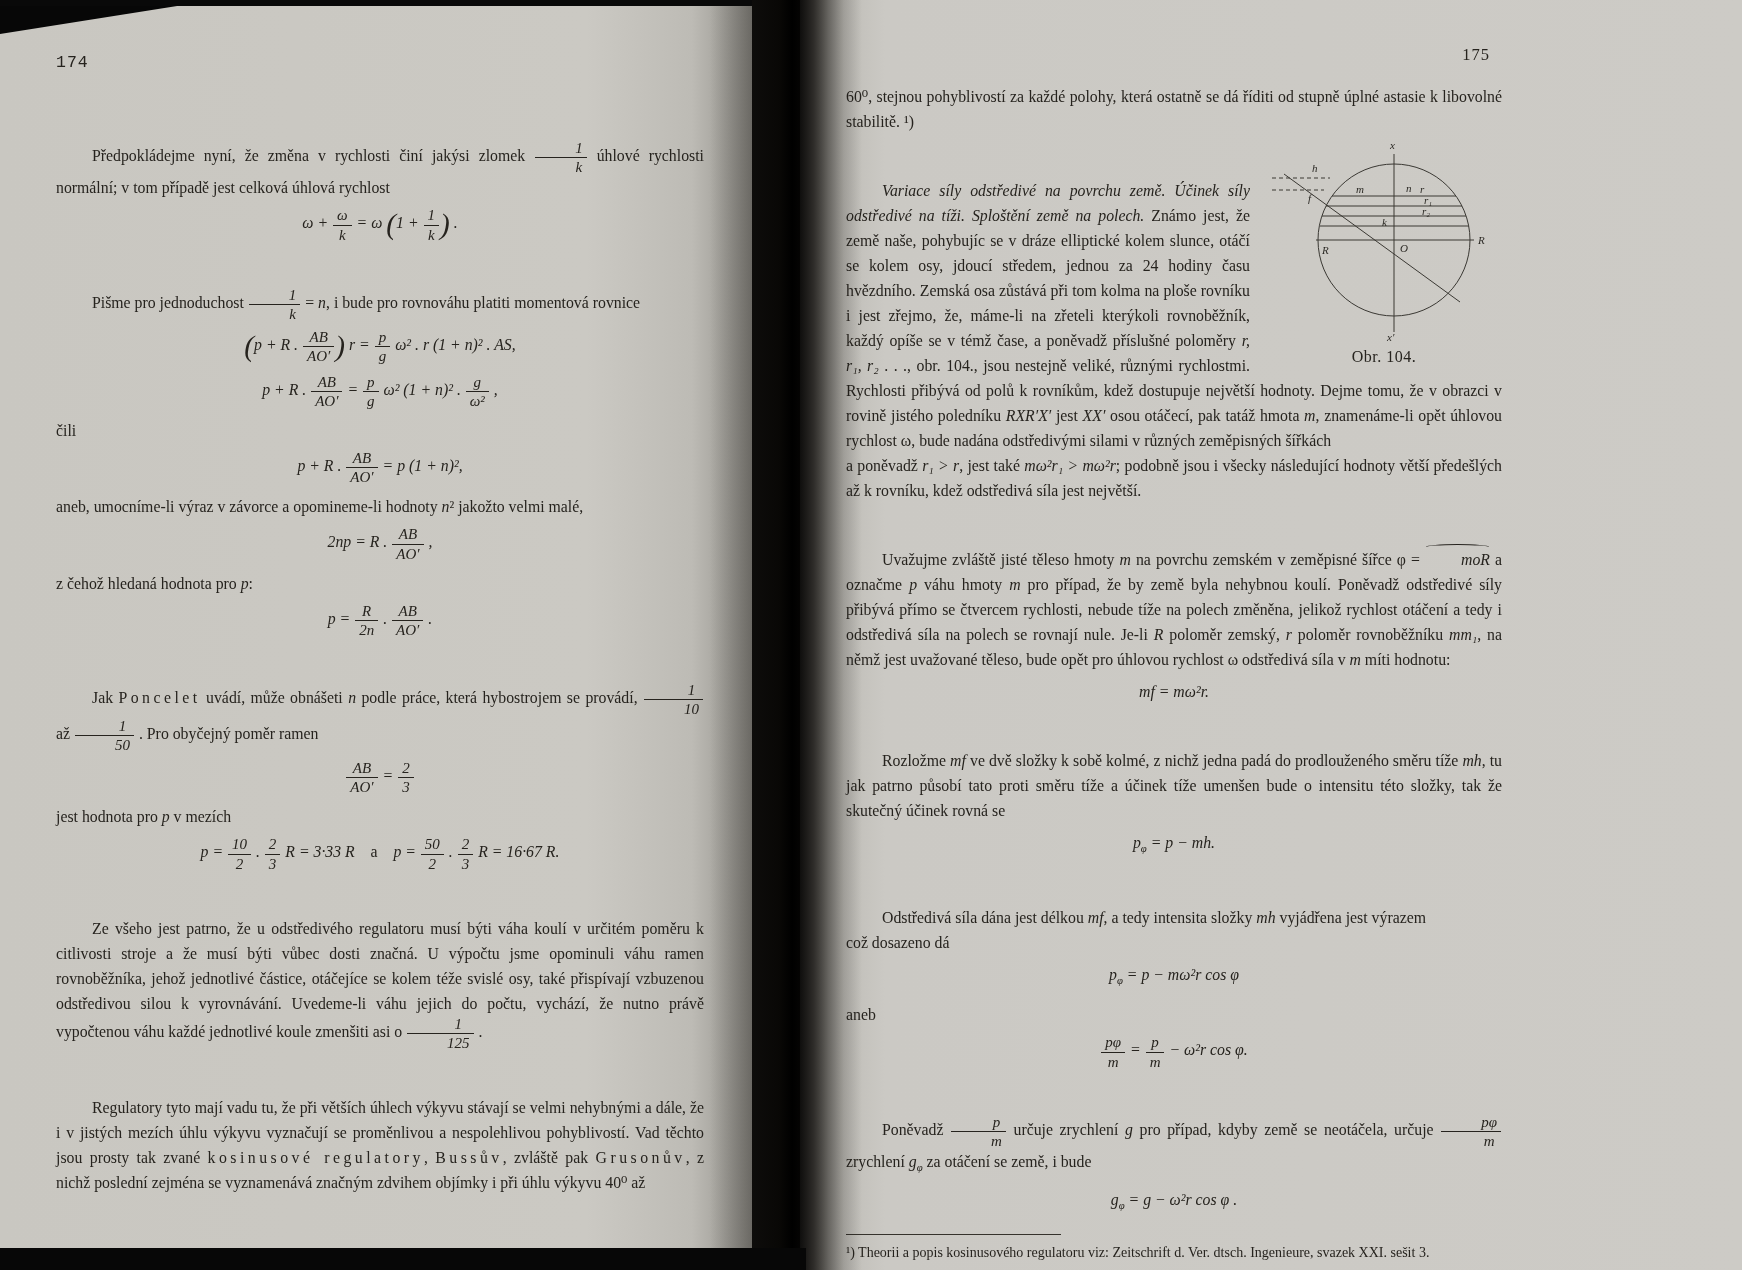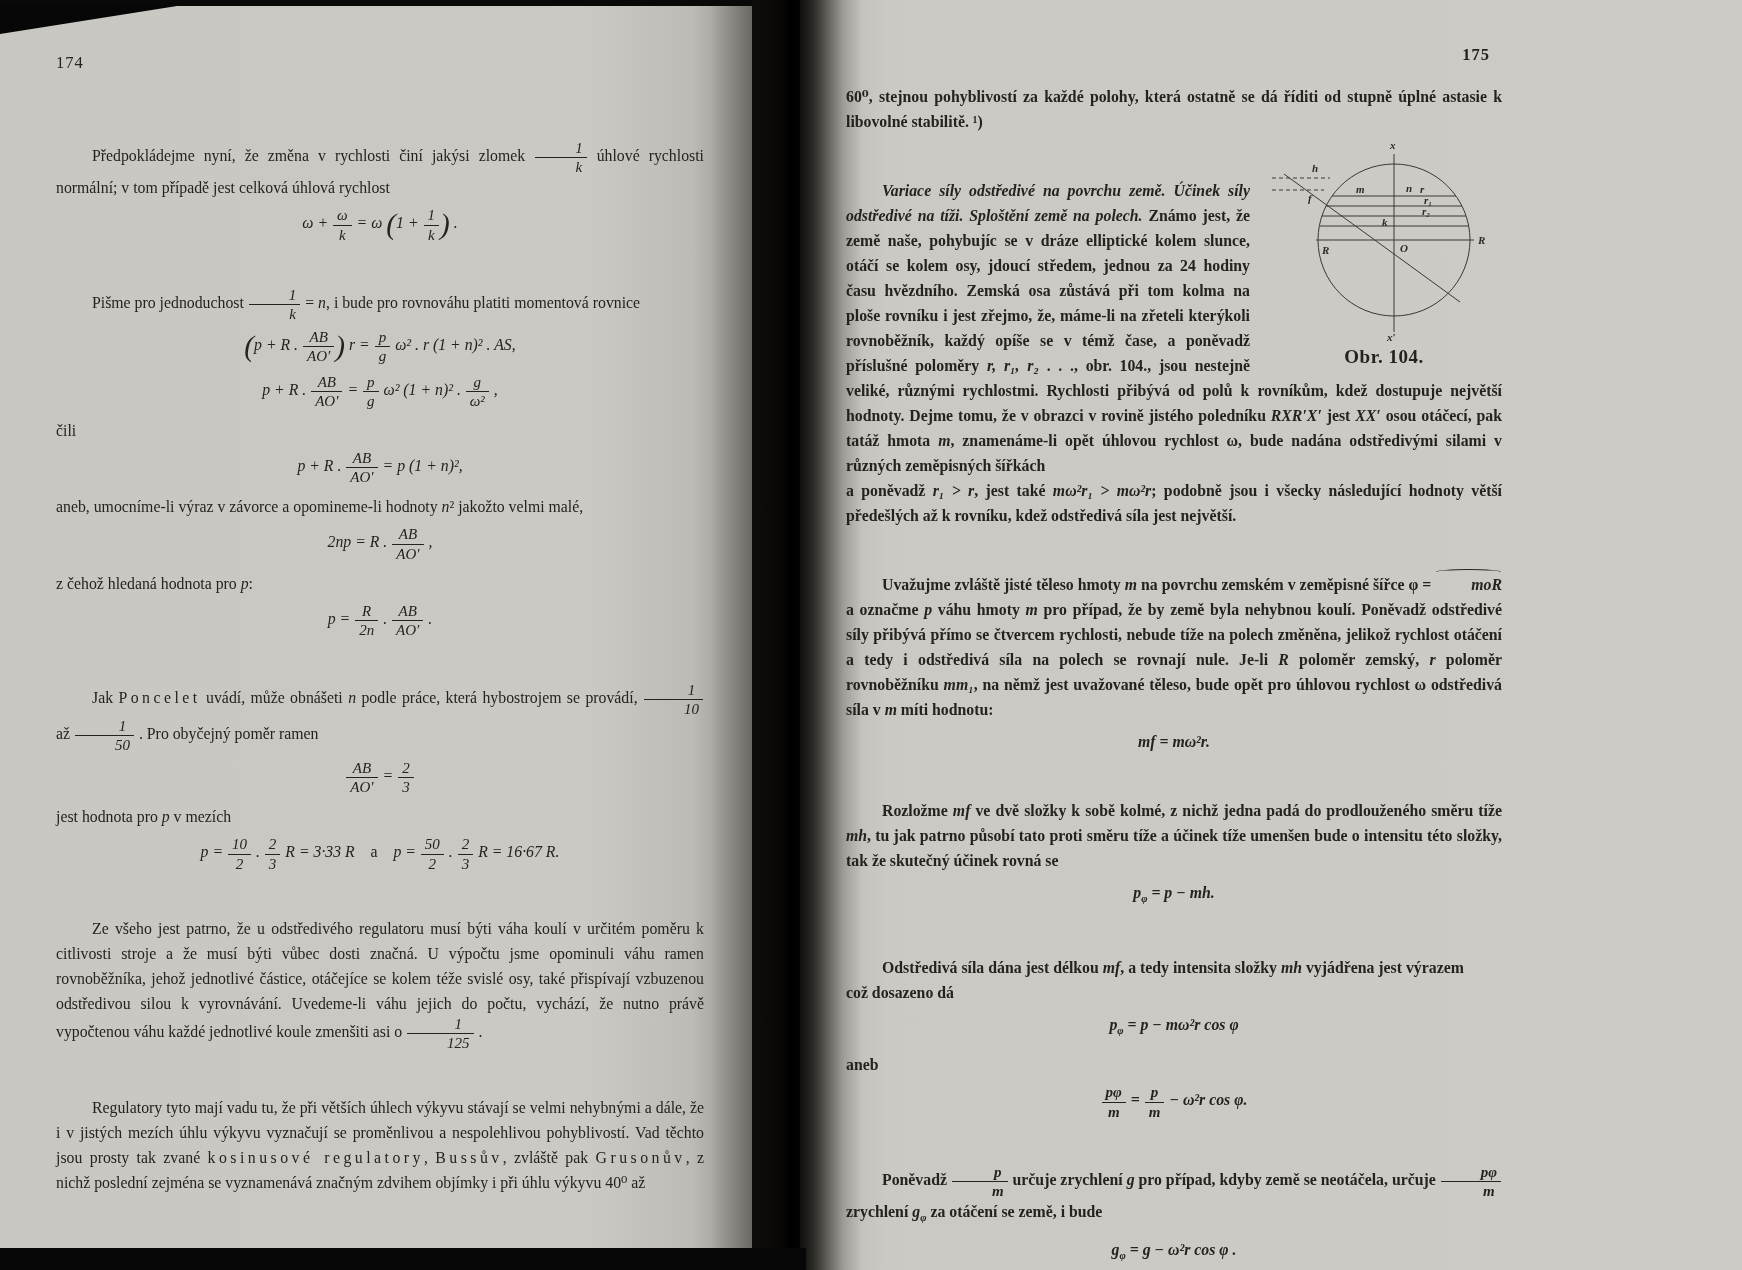--- a/index.html
+++ b/index.html
@@ -4,42 +4,42 @@
 <style>
   html,body{margin:0;padding:0;background:#0d0c0b;}
   .stage{position:relative;width:1742px;height:1270px;overflow:hidden;background:#0d0c0b;
          font-family:"Liberation Serif","DejaVu Serif",serif;color:#26231e;}
   .page{position:absolute;box-sizing:border-box;top:0;height:1270px;font-size:15.8px;line-height:25px;}
   .page-left{left:0;width:752px;
     background:linear-gradient(90deg,#c9c7c1 0%,#cbc9c3 78%,#bdbbb5 92%,#8e8c86 100%);
     padding:96px 48px 0 56px;}
   .page-right{left:800px;width:942px;
     background:linear-gradient(90deg,#8f8d87 0%,#bbb9b3 3%,#cbc9c4 9%,#cdcbc6 100%);
-    padding:84px 240px 0 46px;font-weight:bold;}
+    padding:84px 240px 0 46px;}
   .pagenum{position:absolute;font-size:16.5px;letter-spacing:1px;}
-  .pagenum-left{left:56px;top:50px;}
+  .pagenum-left{left:56px;top:50px;font-family:Liberation Mono, monospace;}
   .pagenum-right{right:252px;top:42px;}
   p.para{margin:0;text-align:justify;}
   p.indent{text-indent:36px;margin-top:44px;}
   .formula{text-align:center;font-style:italic;margin:7px 0 9px;}
   .mi{font-style:italic;}
   .rm{font-style:normal;}
   .sp{letter-spacing:0.22em;}
   .frac{display:inline-block;vertical-align:middle;text-align:center;line-height:1.08;
         font-style:italic;font-size:0.95em;margin:0 1px;}
   .frac .num{display:block;border-bottom:1.2px solid #26231e;padding:0 4px 1px;}
   .frac .den{display:block;padding:1px 4px 0;}
   .big{font-size:1.85em;vertical-align:middle;line-height:1;}
   sub{font-size:0.68em;font-style:italic;}
   .arc{font-style:italic;display:inline-block;position:relative;}
   .arc::before{content:"";position:absolute;top:-3px;left:1px;right:1px;height:5px;
                border-top:1px solid #26231e;border-radius:50% 50% 0 0;}
   .figure{float:right;width:236px;margin:2px 0 4px 16px;text-align:center;}
   .figure svg{display:block;margin:0 auto;}
-  .fig-caption{font-size:19px;margin-top:2px;letter-spacing:0.5px;}
+  .fig-caption{font-size:16px;margin-top:2px;letter-spacing:0.5px;}
   .footnote-block{margin-top:16px;}
   .footnote-rule{width:215px;border:none;border-top:1.3px solid #35322c;margin:0 0 8px 0;}
   .footnote{font-size:14px;line-height:20px;text-align:justify;margin:0;
             padding-left:16px;text-indent:-16px;}
   
   .gutter{position:absolute;left:710px;top:0;width:152px;height:1270px;z-index:5;
     background:linear-gradient(90deg,rgba(15,13,10,0) 0%,rgba(15,13,10,0.28) 28%,
       rgba(8,7,5,0.92) 46%,#000 54%,rgba(12,10,8,0.78) 68%,rgba(15,13,10,0.18) 88%,rgba(15,13,10,0) 100%);}
   .corner-tl{position:absolute;left:0;top:0;width:0;height:0;z-index:6;
     border-top:34px solid #070707;border-right:215px solid transparent;}

